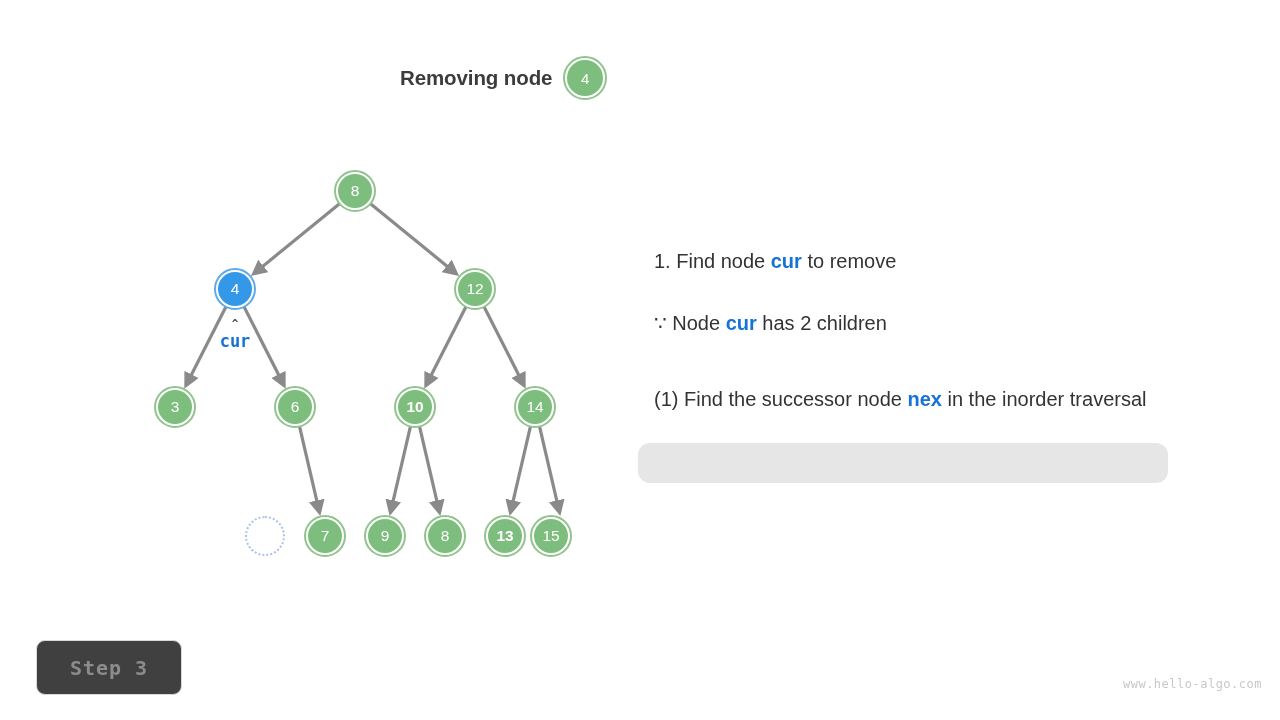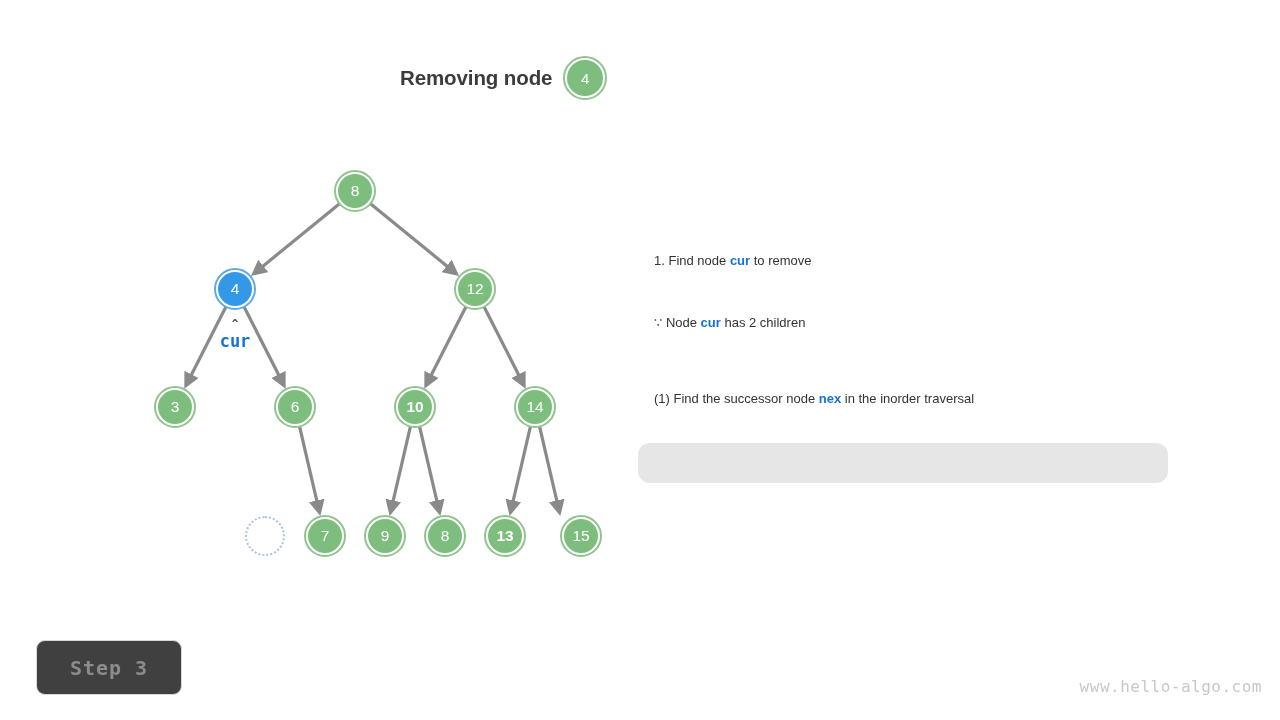--- a/index.html
+++ b/index.html
@@ -144,21 +144,21 @@
   }
 
   
   #info-panel {
     position: absolute;
     left: 654px;
     top: 248px;
     width: 540px;
   }
   .info-line {
-    font-size: 13px;
+    font-size: 20px;
     color: #333333;
     line-height: 26px;
     position: relative;
     z-index: 2;
     white-space: nowrap;
   }
   .info-line.wrap { white-space: normal; }
   .kw {
     color: #1672d6;
     font-weight: bold;
@@ -198,21 +198,21 @@
     color: #8c8c8c;
     letter-spacing: 1px;
   }
 
   
   #footer-watermark {
     position: absolute;
     right: 18px;
     top: 677px;
     font-family: "DejaVu Sans Mono", monospace;
-    font-size: 16px;
+    font-size: 12px;
     color: #c8c8c8;
     letter-spacing: 0.5px;
   }
 </style>
 </head>
 <body>
 
 <div id="title-bar">
   <span class="title-seg">Removing node</span>
   <span class="inline-node">
@@ -280,21 +280,21 @@
         <div class="core">9</div>
       </div>
       <div class="node" style="left: 445px; top: 536px;">
         <div class="ring"></div>
         <div class="core">8</div>
       </div>
       <div class="node" style="left: 505px; top: 536px; font-weight: bold;">
         <div class="ring"></div>
         <div class="core">13</div>
       </div>
-      <div class="node" style="left: 581px; top: 536px;">
+      <div class="node" style="left: 551px; top: 536px;">
         <div class="ring"></div>
         <div class="core">15</div>
       </div>
       <div class="node-empty" style="left: 265px; top: 536px;">
         <div class="dots"></div>
       </div>
     </div>
 <div class="pointer-label" style="left: 235px; top: 318px;">
       <div class="pointer-caret">^</div>
       <div class="pointer-text">cur</div>

